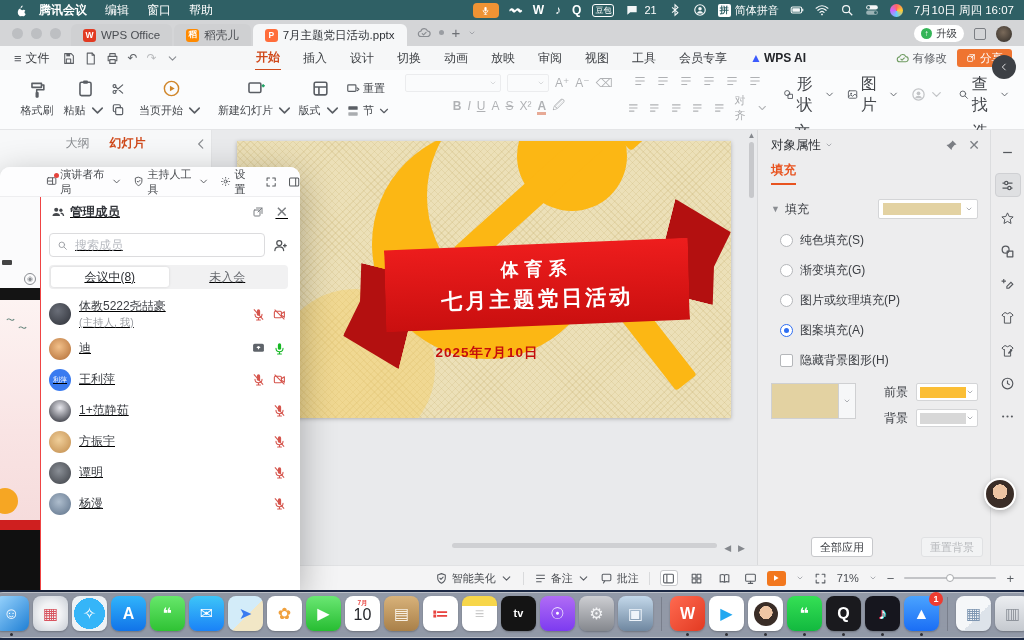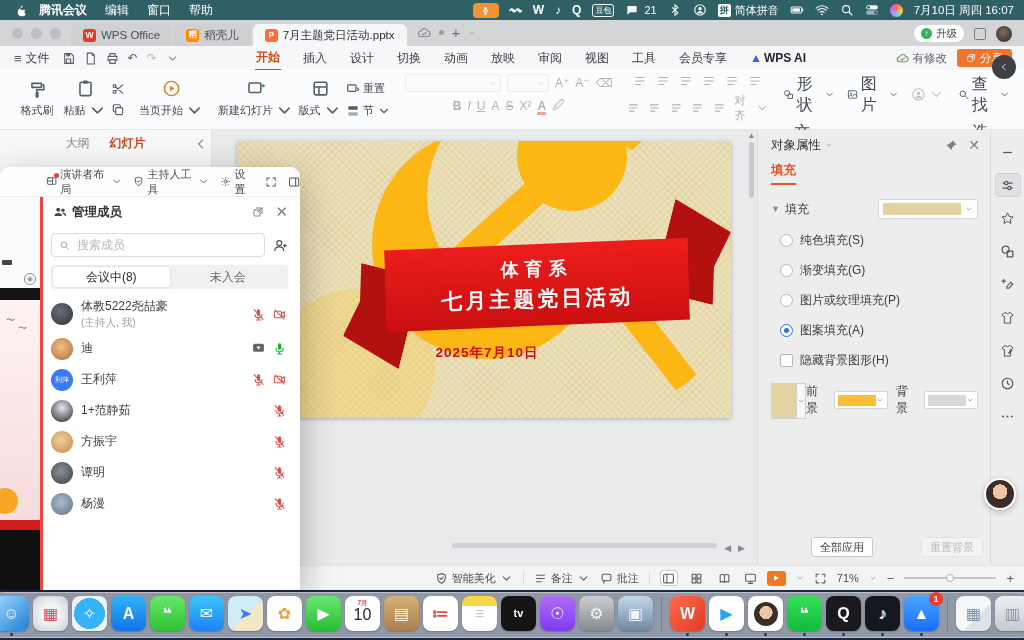--- a/index.html
+++ b/index.html
@@ -151,21 +151,21 @@
   .pp-dd .sw{flex:1;height:12px;background:#e3d2a2;}
   .pp-dd .cv{margin-left:4px;}
   .pp-opt{display:flex;align-items:center;gap:7px;margin:13px 0 0 22px;}
   .radio{width:13px;height:13px;border-radius:50%;border:1px solid #b5b7ba;background:#fff;position:relative;}
   .radio.sel{border-color:#2e6ef2;}
   .radio.sel::after{content:"";position:absolute;left:3px;top:3px;width:5px;height:5px;border-radius:50%;background:#2e6ef2;}
   .chk{width:13px;height:13px;border:1px solid #b5b7ba;background:#fff;border-radius:2px;}
   .pp-swatches{display:flex;align-items:flex-start;margin:14px 12px 0 13px;}
   .bigsw{width:68px;height:36px;background:#e3d2a2;border:1px solid #cfd0d2;position:relative;}
   .bigsw-dd{width:17px;height:36px;background:#f6f7f8;border:1px solid #cfd0d2;border-left:none;display:flex;align-items:center;justify-content:center;}
-  .fgbg{margin-left:auto;display:flex;gap:8px;}
+  .fgbg{margin-left:auto;display:flex;flex-direction:column;gap:8px;}
   .fgbg .line{display:flex;align-items:center;gap:8px;}
   .fgbg .dd{width:62px;height:18px;background:#fff;border:1px solid #d4d5d7;border-radius:2px;display:flex;align-items:center;padding:0 3px;}
   .fgbg .dd .sw{flex:1;height:11px;}
   .pp-buttons{position:absolute;left:13px;bottom:8px;display:flex;gap:8px;}
   .ppbtn{height:20px;padding:0 8px;border:1px solid #c7c8cb;background:#fff;border-radius:3px;font-size:11px;color:#3a3d42;line-height:18px;margin-left:40px;}
   .ppbtn.dis{color:#b8babd;border-color:#e0e1e3;background:#f2f3f4;}
 
   
   .rail{position:absolute;left:990px;top:0;width:34px;height:100%;background:#ededee;border-left:1px solid #dcdddf;
     display:flex;flex-direction:column;align-items:center;padding-top:10px;gap:9px;}
@@ -203,21 +203,21 @@
   .vs-meta{position:absolute;left:0;top:58px;width:100%;height:14px;display:flex;align-items:center;gap:3px;padding-left:2px;color:#6a6d72;}
   .vs-meta .b1{width:10px;height:5px;background:#444;border-radius:1px;}
   .vs-rec{position:absolute;right:4px;top:76px;width:12px;height:12px;border:1.5px solid #8a8d92;border-radius:50%;color:#8a8d92;font-size:7px;line-height:9px;text-align:center;}
   .vs-black1{position:absolute;left:0;top:91px;width:100%;height:12px;background:#141414;}
   .vs-film{position:absolute;left:0;top:103px;width:100%;height:220px;background:linear-gradient(180deg,#fdf3f2,#f9e4e4 60%,#f6dcdc);}
   .vs-bird{position:absolute;color:#5a7d74;font-size:9px;}
   .vs-orange{position:absolute;left:-8px;top:188px;width:26px;height:26px;border-radius:50%;background:#f6a623;}
   .vs-red{position:absolute;left:0;top:323px;width:100%;height:10px;background:#cf1f1f;}
   .vs-black2{position:absolute;left:0;top:333px;width:100%;height:60px;background:#101010;}
 
-  .mt-panel{position:absolute;left:40px;top:0;right:0;bottom:0;background:#fff;border-left:3px solid #ef4444;}
+  .mt-panel{position:absolute;left:40px;top:0;right:0;bottom:0;background:#fff;border-left:1px solid #ef4444;text-decoration:underline;}
   .mp-head{display:flex;align-items:center;height:30px;padding:0 12px 0 10px;}
   .mp-title{display:flex;align-items:center;gap:5px;font-size:12.5px;font-weight:bold;color:#33363b;}
   .mp-title .ic{width:14px;height:14px;color:#46494d;}
   .mp-hicons{margin-left:auto;display:flex;align-items:center;gap:11px;color:#7b7e82;}
   .mp-hicons .ic{width:12px;height:12px;}
   .mp-x{font-size:15px;line-height:12px;color:#7b7e82;}
   .mp-search{display:flex;align-items:center;gap:8px;margin:6px 12px 0 8px;}
   .mp-input{flex:1;height:24px;border:1px solid #dcdcde;border-radius:4px;background:#fff;display:flex;align-items:center;padding:0 7px;gap:5px;}
   .mp-input .ic{width:11px;height:11px;color:#9a9da2;}
   .mp-input input{border:none;outline:none;flex:1;font-size:12px;color:#33363b;font-family:inherit;background:transparent;}

